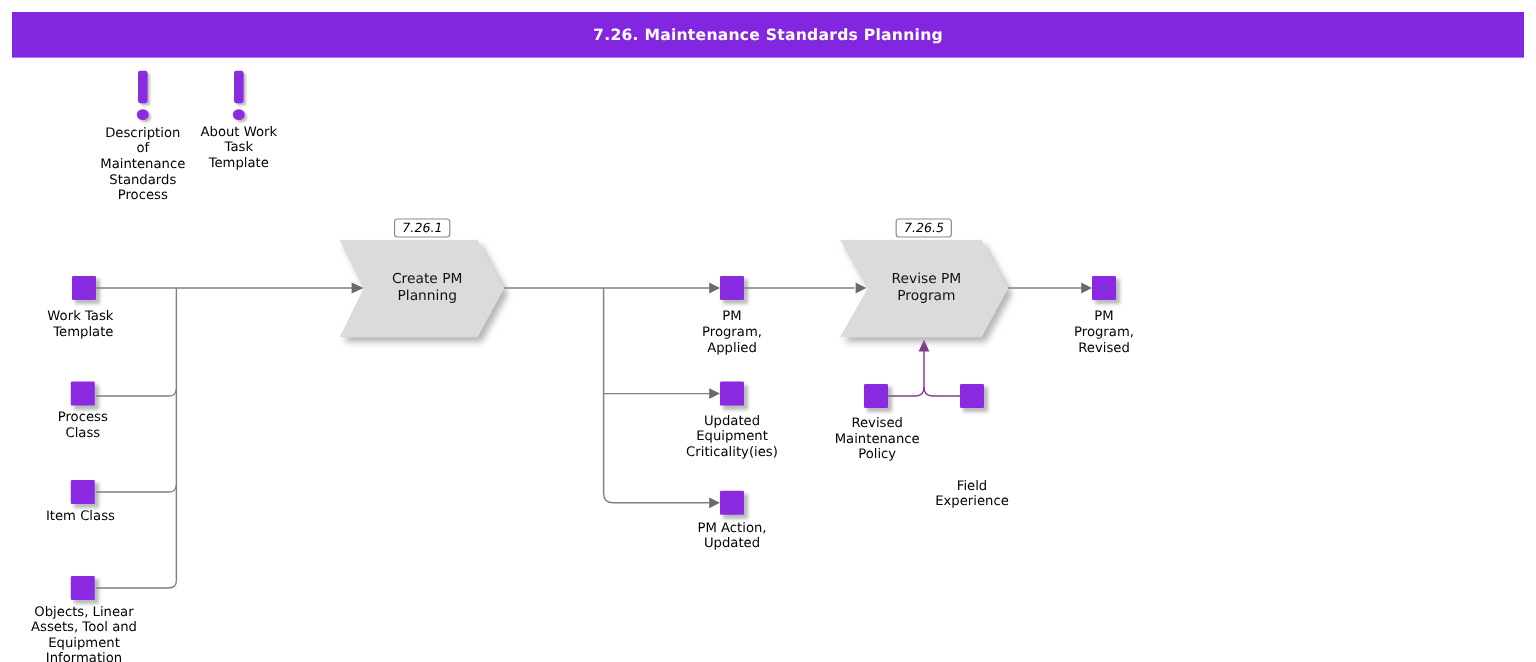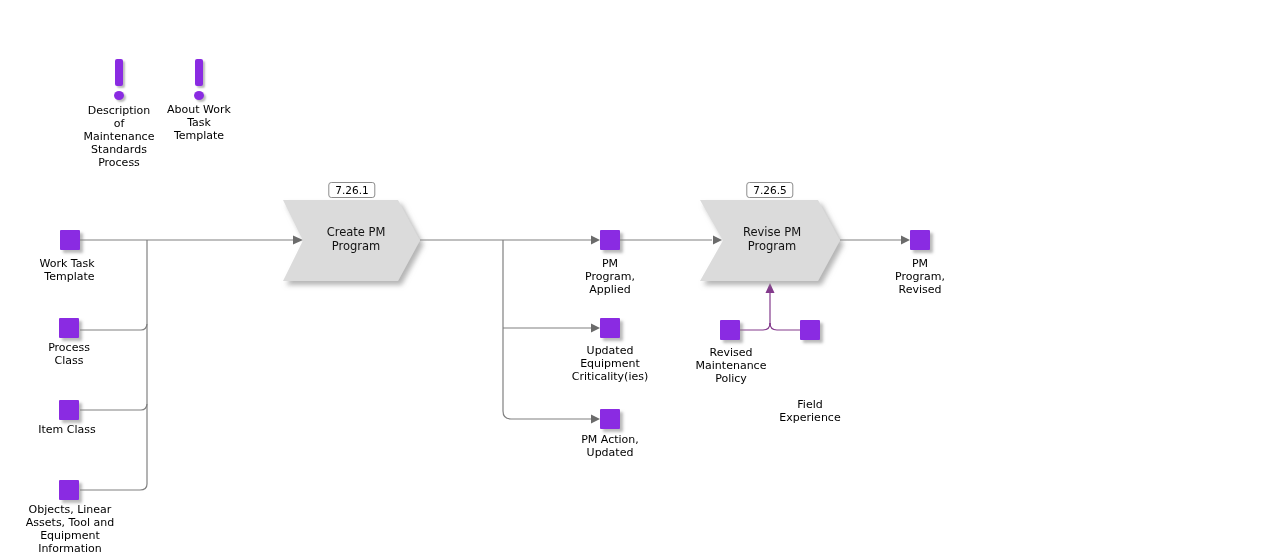--- a/index.html
+++ b/index.html
@@ -29,38 +29,41 @@
   }
   
   .proc-lbl{
     position:absolute;transform:translateX(-50%);text-align:center;
     font-size:11.5px;line-height:13.5px;color:#111;white-space:pre;z-index:3;
   }
   
   .tagbox{
     position:absolute;transform:translateX(-50%);background:#ffffff;
     border:1px solid #8c8c8c;border-radius:3px;padding:0 6px;height:14px;
-    font-size:10.5px;line-height:14px;color:#000;z-index:3;cursor:pointer;white-space:pre;
+    font-size:10.5px;line-height:14px;color:#000;z-index:3;cursor:pointer;white-space:pre;font-style:italic;
   }
   
   .excl{position:absolute;width:18px;height:46px;z-index:2;cursor:pointer;}
   .excl .bar{
     position:absolute;left:5px;top:2px;width:8px;height:27px;background:#8A2BE2;
     border-radius:2px;box-shadow:2px 2px 2px #bdbdbd;
   }
   .excl .dot{
     position:absolute;left:4px;top:34px;width:10px;height:9px;background:#8A2BE2;
     border-radius:50%;box-shadow:2px 2px 2px #bdbdbd;
   }
 </style>
 </head>
 <body>
 
 <div id="canvas">
 
+  <div class="header-bar">
+    <span class="header-title">7.26. Maintenance Standards Planning</span>
+  </div>
 
   <svg id="wires" width="1280" height="552" viewBox="0 0 1280 552">
     <defs>
       <filter id="shadow" x="-20%" y="-20%" width="150%" height="160%">
         <feDropShadow dx="3.5" dy="4" stdDeviation="2.5" flood-color="#8c8c8c" flood-opacity="0.65"></feDropShadow>
       </filter>
     </defs>
 
     <g stroke="#808080" stroke-width="1.2" fill="none">
 
@@ -113,21 +116,21 @@
   <div class="excl" style="left:190px;top:57px;">
     <div class="bar"></div>
     <div class="dot"></div>
   </div>
   <div class="lbl" style="left:199px;top:103px;">About Work
 Task
 Template</div>
 
   <div class="tagbox" style="left:352px;top:182px;">7.26.1</div>
   <div class="proc-lbl" style="left:356px;top:226px;">Create PM
-Program</div>
+Planning</div>
 
   <div class="tagbox" style="left:770px;top:182px;text-align:center;">7.26.5</div>
   <div class="proc-lbl" style="left:772px;top:226px;">Revise PM
 Program</div>
 
   <div class="sq" style="left:60px;top:230px;"></div>
   <div class="lbl" style="left:67px;top:257px;text-align:right;">Work Task
 Template</div>
 
   <div class="sq" style="left:59px;top:318px;"></div>

